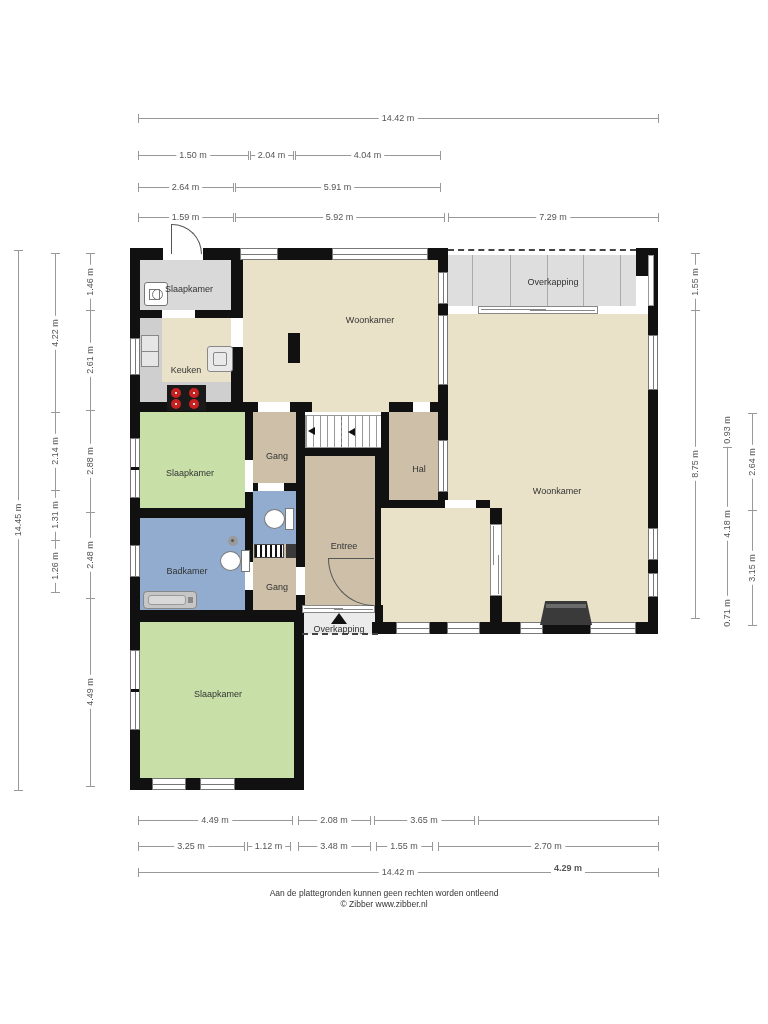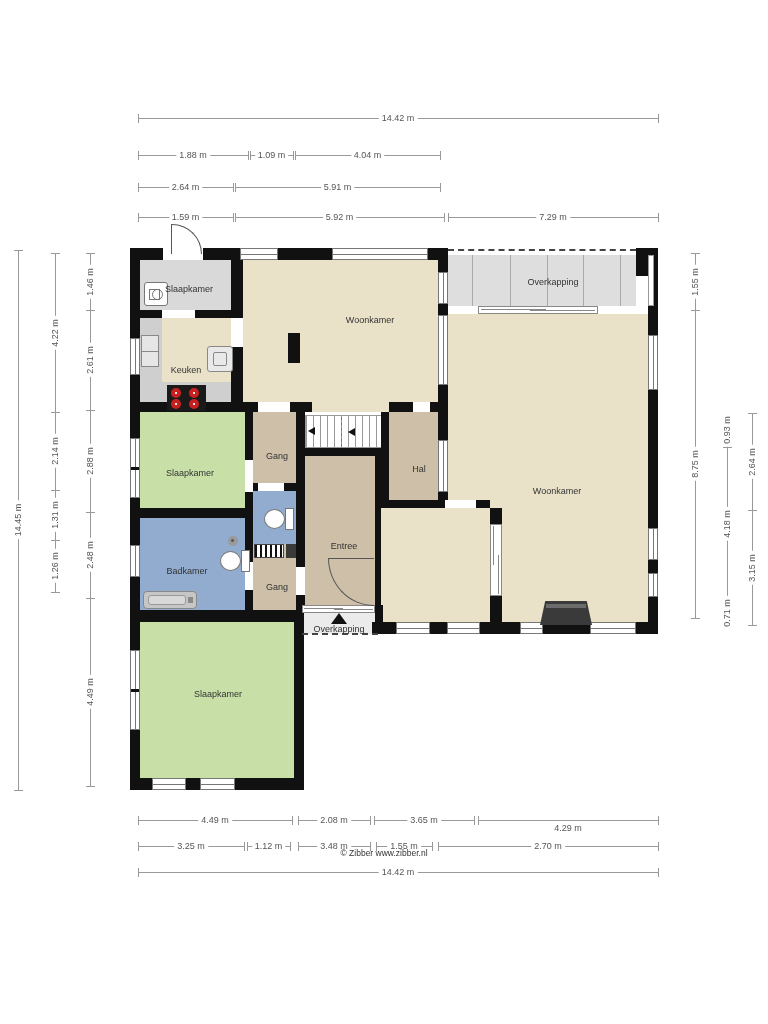--- a/index.html
+++ b/index.html
@@ -256,25 +256,25 @@
       <div class="abs dash" style="left: 302px; top: 633px; width: 76px; height: 0px;"></div>
     </div>
   <div id="dims">
       <div class="abs dline" style="left: 138px; top: 118px; width: 520px; height: 1px;"></div>
       <div class="abs tick" style="left: 138px; top: 114px; width: 1px; height: 9px;"></div>
       <div class="abs tick" style="left: 658px; top: 114px; width: 1px; height: 9px;"></div>
       <div class="abs dlabel" style="left: 398px; top: 118px;">14.42 m</div>
       <div class="abs dline" style="left: 138px; top: 155px; width: 110px; height: 1px;"></div>
       <div class="abs tick" style="left: 138px; top: 151px; width: 1px; height: 9px;"></div>
       <div class="abs tick" style="left: 248px; top: 151px; width: 1px; height: 9px;"></div>
-      <div class="abs dlabel" style="left: 193px; top: 155px;">1.88 m</div>
+      <div class="abs dlabel" style="left: 193px; top: 155px;">1.50 m</div>
       <div class="abs dline" style="left: 250px; top: 155px; width: 43px; height: 1px;"></div>
       <div class="abs tick" style="left: 250px; top: 151px; width: 1px; height: 9px;"></div>
       <div class="abs tick" style="left: 293px; top: 151px; width: 1px; height: 9px;"></div>
-      <div class="abs dlabel" style="left: 271.5px; top: 155px;">1.09 m</div>
+      <div class="abs dlabel" style="left: 271.5px; top: 155px;">2.04 m</div>
       <div class="abs dline" style="left: 295px; top: 155px; width: 145px; height: 1px;"></div>
       <div class="abs tick" style="left: 295px; top: 151px; width: 1px; height: 9px;"></div>
       <div class="abs tick" style="left: 440px; top: 151px; width: 1px; height: 9px;"></div>
       <div class="abs dlabel" style="left: 367.5px; top: 155px;">4.04 m</div>
       <div class="abs dline" style="left: 138px; top: 187px; width: 95px; height: 1px;"></div>
       <div class="abs tick" style="left: 138px; top: 183px; width: 1px; height: 9px;"></div>
       <div class="abs tick" style="left: 233px; top: 183px; width: 1px; height: 9px;"></div>
       <div class="abs dlabel" style="left: 185.5px; top: 187px;">2.64 m</div>
       <div class="abs dline" style="left: 235px; top: 187px; width: 205px; height: 1px;"></div>
       <div class="abs tick" style="left: 235px; top: 183px; width: 1px; height: 9px;"></div>
@@ -300,21 +300,21 @@
       <div class="abs tick" style="left: 298px; top: 816px; width: 1px; height: 9px;"></div>
       <div class="abs tick" style="left: 370px; top: 816px; width: 1px; height: 9px;"></div>
       <div class="abs dlabel" style="left: 334px; top: 820px;">2.08 m</div>
       <div class="abs dline" style="left: 374px; top: 820px; width: 100px; height: 1px;"></div>
       <div class="abs tick" style="left: 374px; top: 816px; width: 1px; height: 9px;"></div>
       <div class="abs tick" style="left: 474px; top: 816px; width: 1px; height: 9px;"></div>
       <div class="abs dlabel" style="left: 424px; top: 820px;">3.65 m</div>
       <div class="abs dline" style="left: 478px; top: 820px; width: 180px; height: 1px;"></div>
       <div class="abs tick" style="left: 478px; top: 816px; width: 1px; height: 9px;"></div>
       <div class="abs tick" style="left: 658px; top: 816px; width: 1px; height: 9px;"></div>
-      <div class="abs dlabel" style="left: 568px; top: 828px;">4.29 m</div>
+      <div class="abs dlabel" style="left: 568px; top: 868px; font-weight: bold;">4.29 m</div>
       <div class="abs dline" style="left: 138px; top: 846px; width: 106px; height: 1px;"></div>
       <div class="abs tick" style="left: 138px; top: 842px; width: 1px; height: 9px;"></div>
       <div class="abs tick" style="left: 244px; top: 842px; width: 1px; height: 9px;"></div>
       <div class="abs dlabel" style="left: 191px; top: 846px;">3.25 m</div>
       <div class="abs dline" style="left: 247px; top: 846px; width: 43px; height: 1px;"></div>
       <div class="abs tick" style="left: 247px; top: 842px; width: 1px; height: 9px;"></div>
       <div class="abs tick" style="left: 290px; top: 842px; width: 1px; height: 9px;"></div>
       <div class="abs dlabel" style="left: 268.5px; top: 846px;">1.12 m</div>
       <div class="abs dline" style="left: 298px; top: 846px; width: 72px; height: 1px;"></div>
       <div class="abs tick" style="left: 298px; top: 842px; width: 1px; height: 9px;"></div>
@@ -394,14 +394,15 @@
       <div class="abs dlabel vert" style="left: 727px; top: 613px;">0.71 m</div>
       <div class="abs dline" style="left: 752px; top: 413px; width: 1px; height: 97px;"></div>
       <div class="abs tick" style="left: 748px; top: 413px; width: 9px; height: 1px;"></div>
       <div class="abs tick" style="left: 748px; top: 510px; width: 9px; height: 1px;"></div>
       <div class="abs dlabel vert" style="left: 752px; top: 461.5px;">2.64 m</div>
       <div class="abs dline" style="left: 752px; top: 510px; width: 1px; height: 115px;"></div>
       <div class="abs tick" style="left: 748px; top: 510px; width: 9px; height: 1px;"></div>
       <div class="abs tick" style="left: 748px; top: 625px; width: 9px; height: 1px;"></div>
       <div class="abs dlabel vert" style="left: 752px; top: 567.5px;">3.15 m</div>
     </div>
-  <div class="footer" style="top:848px">© Zibber www.zibber.nl</div>
+  <div class="footer" style="top:888px">Aan de plattegronden kunnen geen rechten worden ontleend</div>
+  <div class="footer" style="top:899px">© Zibber www.zibber.nl</div>
 </div>
 
 </body></html>

